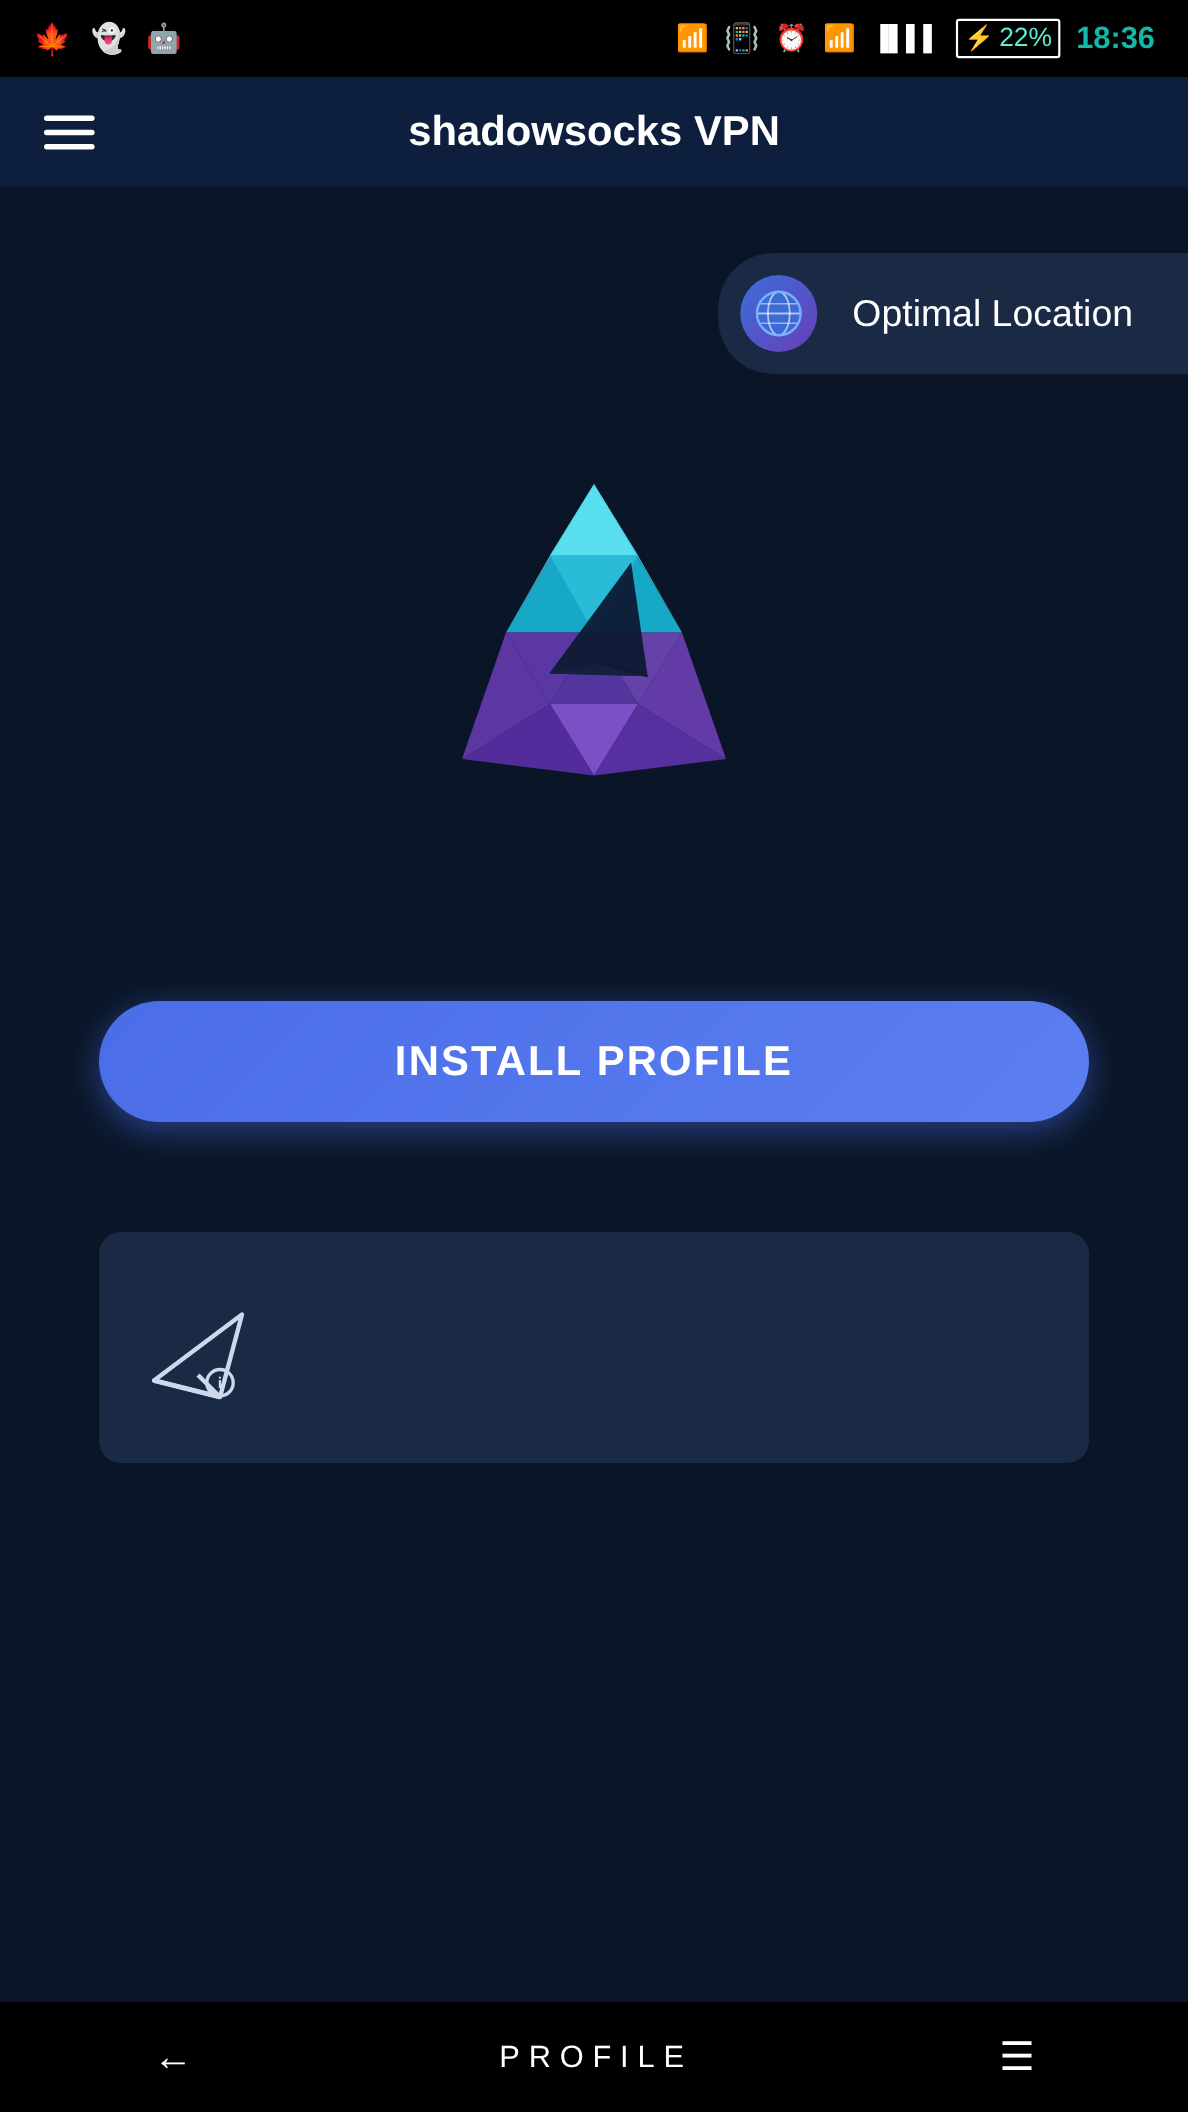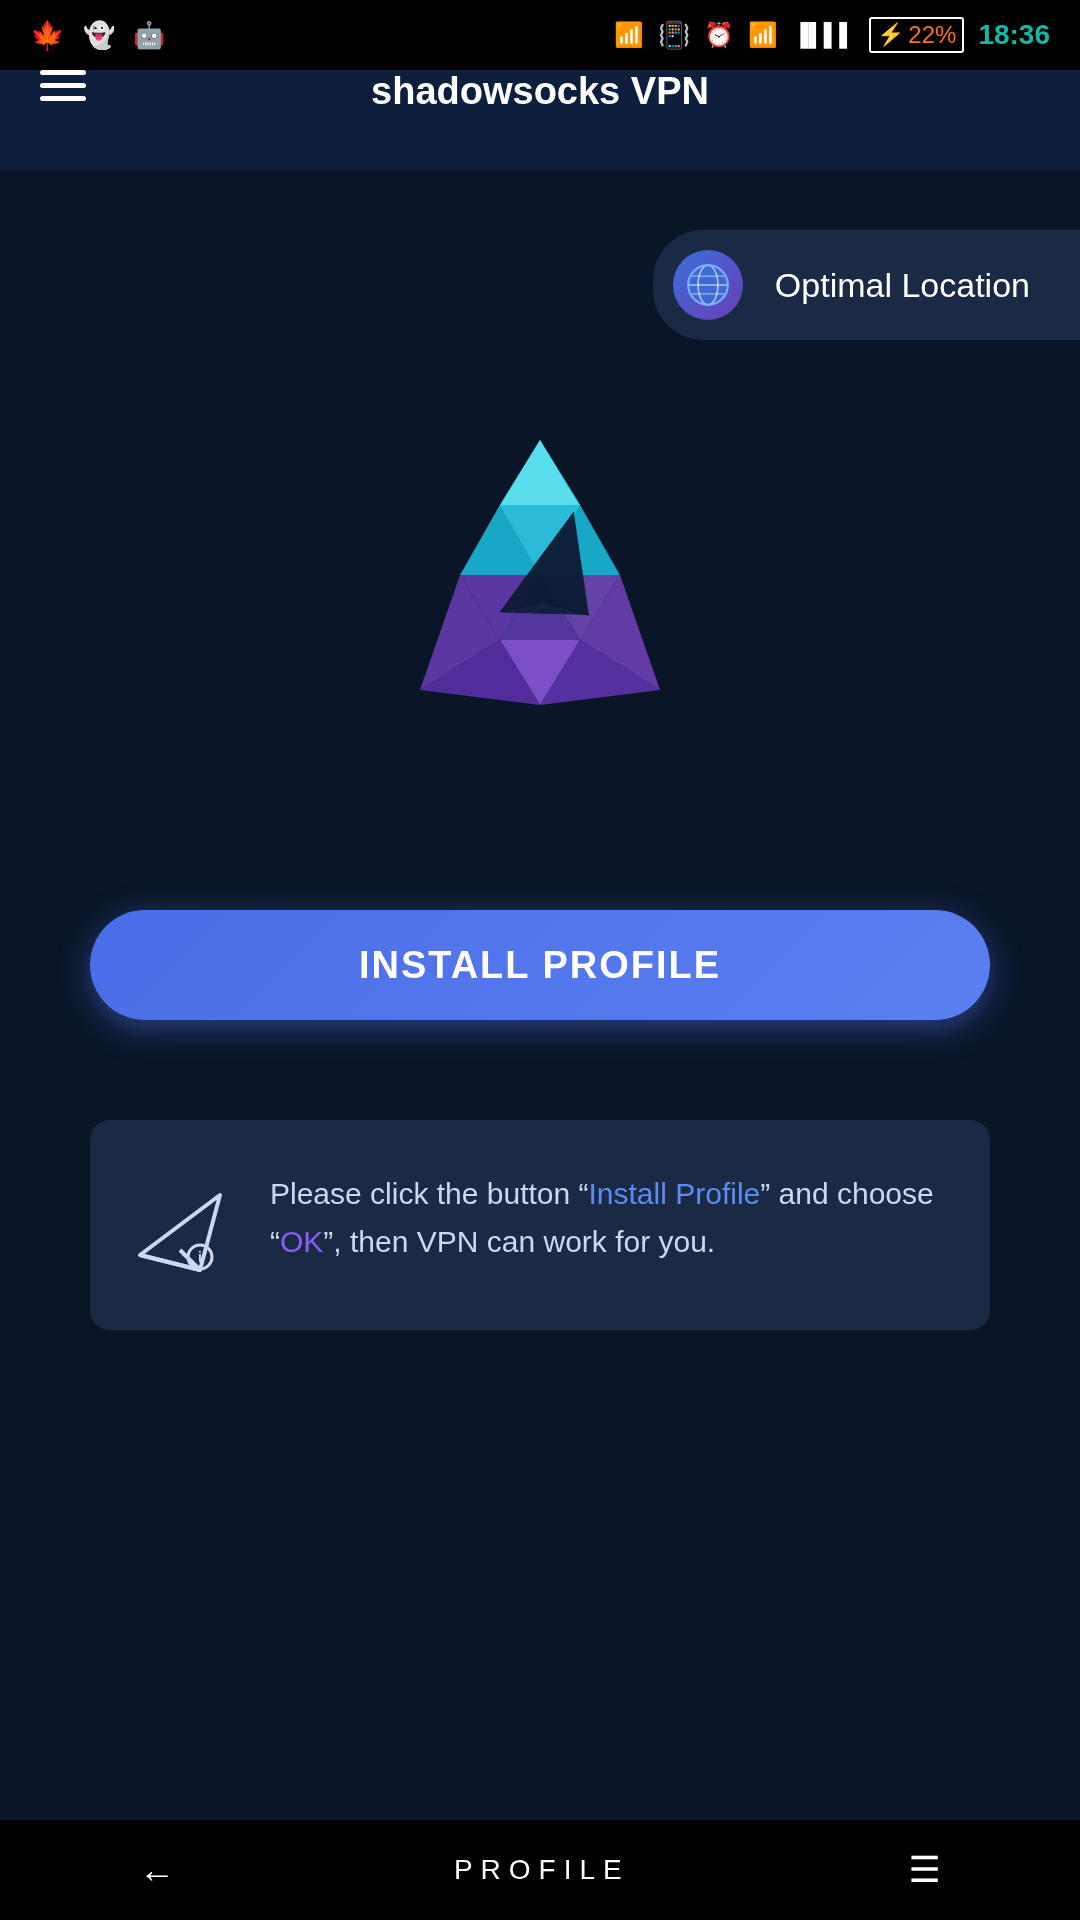--- a/index.html
+++ b/index.html
@@ -39,35 +39,36 @@
     .status-bar-right {
       display: flex;
       align-items: center;
       gap: 14px;
       color: #fff;
       font-size: 26px;
     }
 
     .battery-text {
       font-size: 24px;
-      color: #f97316;
+      color: #5eead4;
     }
 
     .time-text {
       font-size: 28px;
       font-weight: bold;
       color: #14b8a6;
     }
 
     
     .top-bar {
       width: 100%;
       height: 100px;
       background-color: #0d1f3c;
       display: flex;
+      align-items: center;
       padding: 0 40px;
       position: relative;
     }
 
     .hamburger-icon {
       display: flex;
       flex-direction: column;
       gap: 8px;
       cursor: pointer;
     }
@@ -332,23 +333,20 @@
       <svg viewBox="0 0 90 90" xmlns="http://www.w3.org/2000/svg">
 
         <polygon points="5,70 85,10 65,85" fill="none" stroke="#cdd8ee" stroke-width="4" stroke-linejoin="round"></polygon>
         <line x1="5" y1="70" x2="65" y2="85" stroke="#cdd8ee" stroke-width="4"></line>
         <line x1="45" y1="65" x2="65" y2="85" stroke="#cdd8ee" stroke-width="4"></line>
 
         <circle cx="65" cy="72" r="12" fill="none" stroke="#cdd8ee" stroke-width="3"></circle>
         <text x="65" y="77" text-anchor="middle" fill="#cdd8ee" font-size="14" font-weight="bold">i</text>
       </svg>
     </div>
-    <div class="info-text">
-      <span>Please click the button “</span><span class="highlight-blue">Install Profile</span><span>” and choose “</span><span class="highlight-purple">OK</span><span>”, then VPN can work for you.</span>
-    </div>
   </div>
 
 </div>
 
 <div class="bottom-nav">
   <div class="nav-item">
     <span style="font-size:36px;">←</span>
   </div>
   <div class="nav-item">
     <span class="nav-brand">PROFILE</span>

